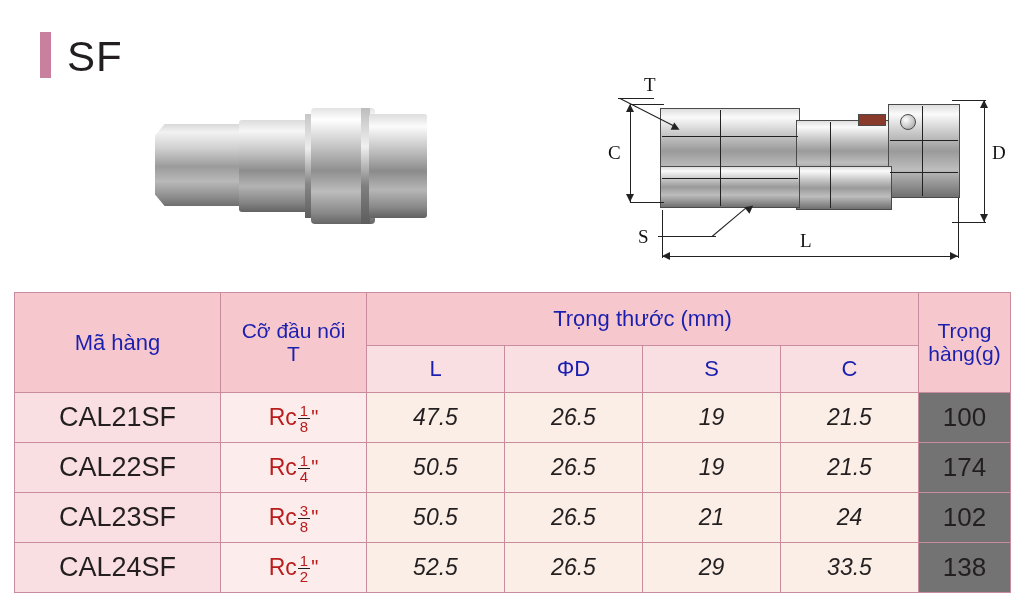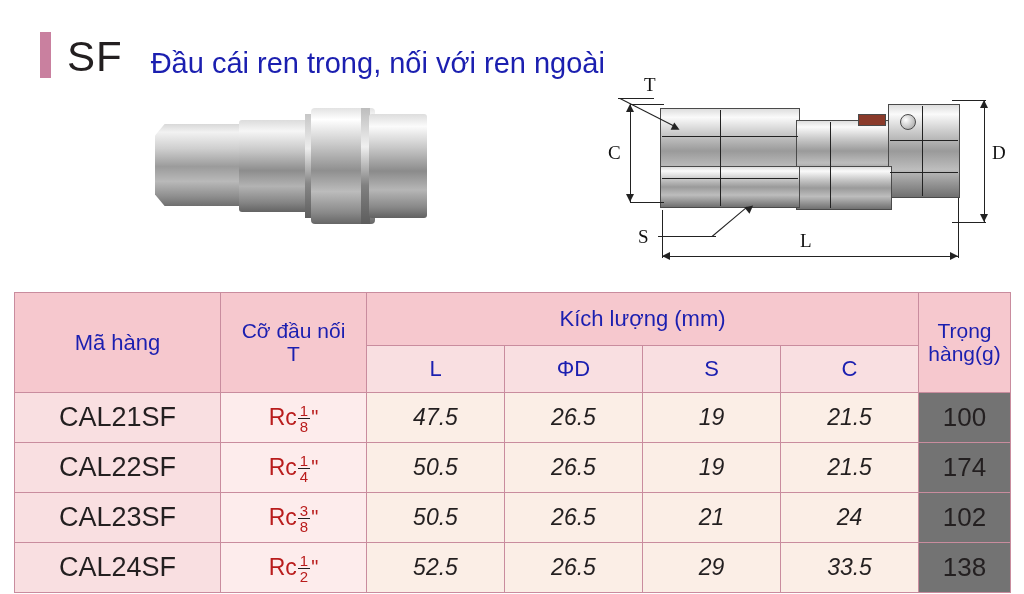--- a/index.html
+++ b/index.html
@@ -209,21 +209,20 @@
   .frac .den { padding: 0 2px; }
   .thread-wrap { display: inline-flex; align-items: center; font-size: 23px; }
   .quote { font-size: 20px; vertical-align: top; }
 </style>
 </head>
 <body>
 
 <div class="header">
   <div class="header-bar"></div>
   <div class="header-code">SF</div>
-  <div class="header-title">Đầu cái ren trong, nối với ren ngoài</div>
 </div>
 
 <div class="figures">
 
   <div class="photo">
     <div class="ph-body ph-hex"></div>
     <div class="ph-body ph-mid"></div>
     <div class="ph-ring2"></div>
     <div class="ph-body ph-sleeve"></div>
     <div class="ph-ring"></div>
@@ -292,21 +291,21 @@
     <col style="width:138px">
     <col style="width:92px">
   </colgroup>
   <thead>
     <tr>
       <th class="hdr-pink" rowspan="2" style="height:52px;text-align:center;">Mã hàng</th>
       <th class="hdr-pink" rowspan="2">
         <span class="t-sub">Cỡ đầu nối</span>
         <span class="t-sub">T</span>
       </th>
-      <th class="hdr-pink" colspan="4" style="height:50px;">Kích lượng (mm)</th>
+      <th class="hdr-pink" colspan="4" style="height:50px;">Trọng thước (mm)</th>
       <th class="hdr-pink" rowspan="2">
         <span class="t-sub">Trọng</span>
         <span class="t-sub">hàng(g)</span>
       </th>
     </tr>
     <tr>
       <th class="hdr-pink-sub" style="height:44px;">L</th>
       <th class="hdr-pink-sub">ΦD</th>
       <th class="hdr-pink-sub">S</th>
       <th class="hdr-pink-sub">C</th>

